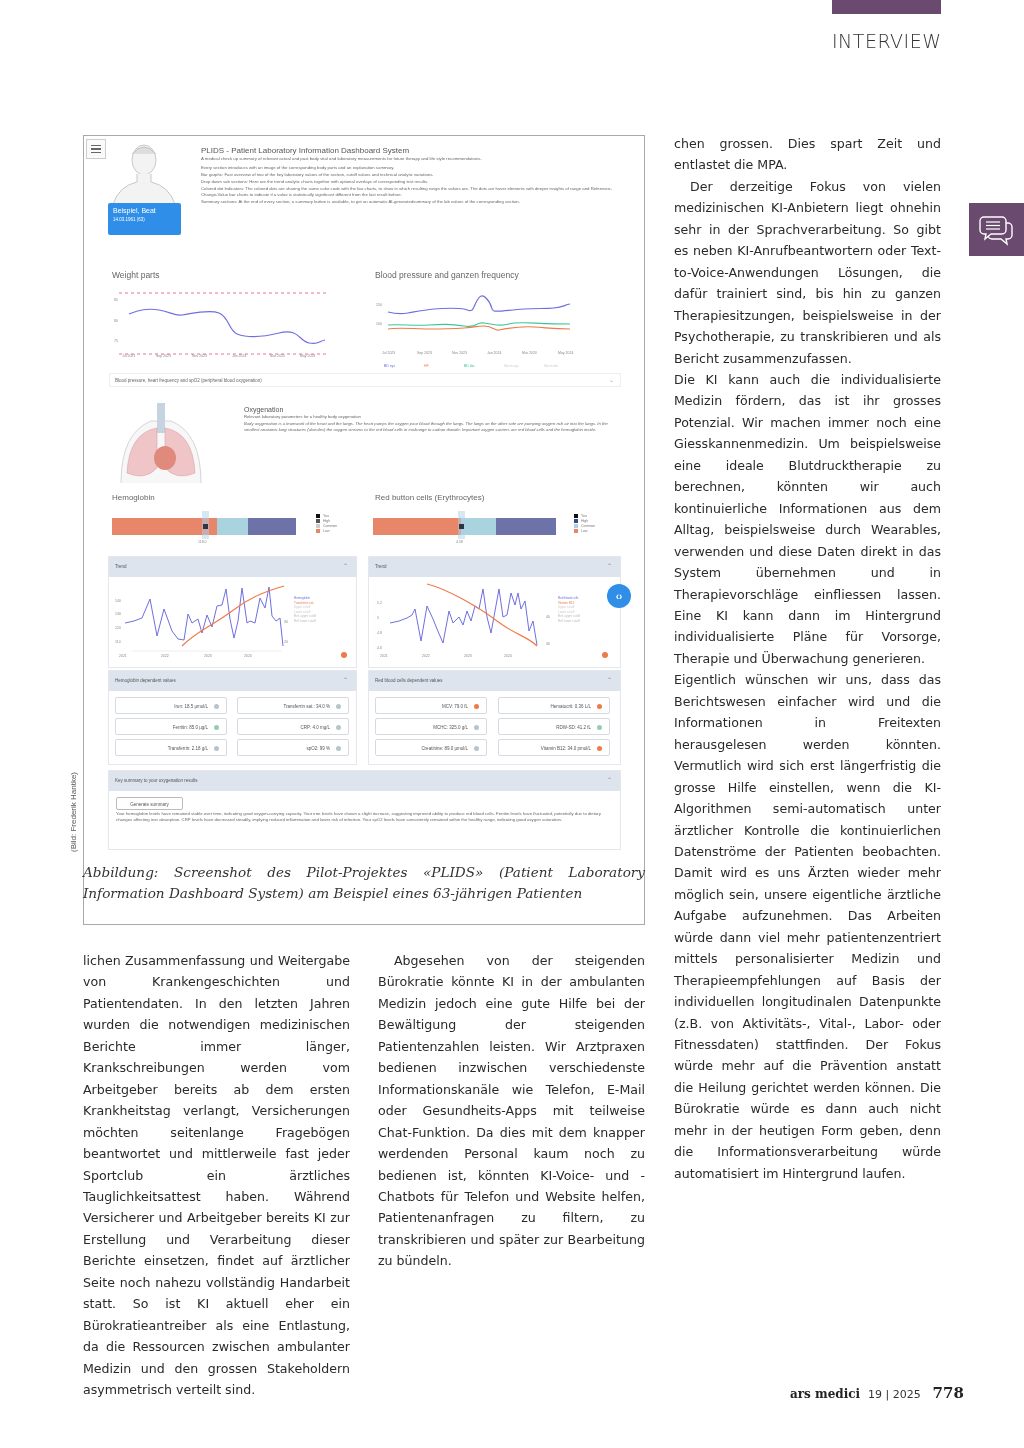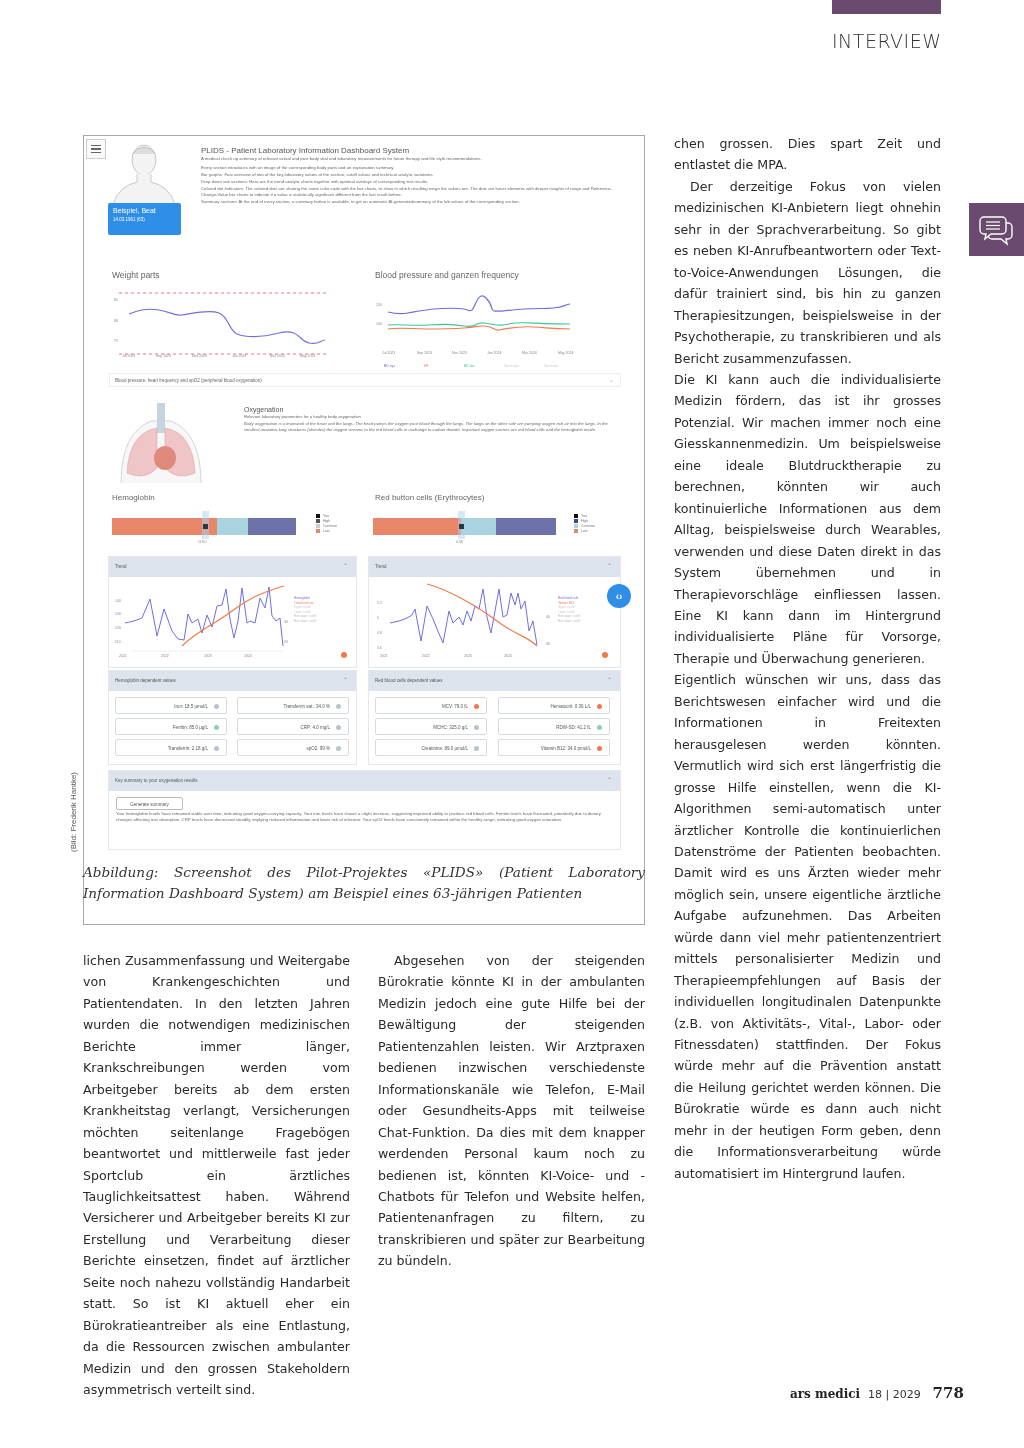--- a/index.html
+++ b/index.html
@@ -317,15 +317,15 @@
 
 <div class="col col3">
   <p>chen grossen. Dies spart Zeit und entlastet die MPA.</p>
   <p class="indent">Der derzeitige Fokus von vielen medizinischen KI-Anbietern liegt ohnehin sehr in der Sprachverarbeitung. So gibt es neben KI-Anrufbeantwortern oder Text-to-Voice-Anwendungen Lösungen, die dafür trainiert sind, bis hin zu ganzen Therapiesitzungen, beispielsweise in der Psychotherapie, zu transkribieren und als Bericht zusammenzufassen.</p>
   <p>Die KI kann auch die individualisierte Medizin fördern, das ist ihr grosses Potenzial. Wir machen immer noch eine Giesskannenmedizin. Um beispielsweise eine ideale Blutdrucktherapie zu berechnen, könnten wir auch kontinuierliche Informationen aus dem Alltag, beispielsweise durch Wearables, verwenden und diese Daten direkt in das System übernehmen und in Therapievorschläge einfliessen lassen. Eine KI kann dann im Hintergrund individualisierte Pläne für Vorsorge, Therapie und Überwachung generieren.</p>
   <p>Eigentlich wünschen wir uns, dass das Berichtswesen einfacher wird und die Informationen in Freitexten herausgelesen werden könnten. Vermutlich wird sich erst längerfristig die grosse Hilfe einstellen, wenn die KI-Algorithmen semi-automatisch unter ärztlicher Kontrolle die kontinuierlichen Datenströme der Patienten beobachten. Damit wird es uns Ärzten wieder mehr möglich sein, unsere eigentliche ärztliche Aufgabe aufzunehmen. Das Arbeiten würde dann viel mehr patientenzentriert mittels personalisierter Medizin und Therapieempfehlungen auf Basis der individuellen longitudinalen Datenpunkte (z.B. von Aktivitäts-, Vital-, Labor- oder Fitnessdaten) stattfinden. Der Fokus würde mehr auf die Prävention anstatt die Heilung gerichtet werden können. Die Bürokratie würde es dann auch nicht mehr in der heutigen Form geben, denn die Informationsverarbeitung würde automatisiert im Hintergrund laufen.</p>
 </div>
 
 <div class="footer">
   <span class="mag">ars medici</span>
-  <span class="issue">18 | 2029</span>
+  <span class="issue">19 | 2025</span>
   <span class="page">778</span>
 </div>
 
 </body></html>

